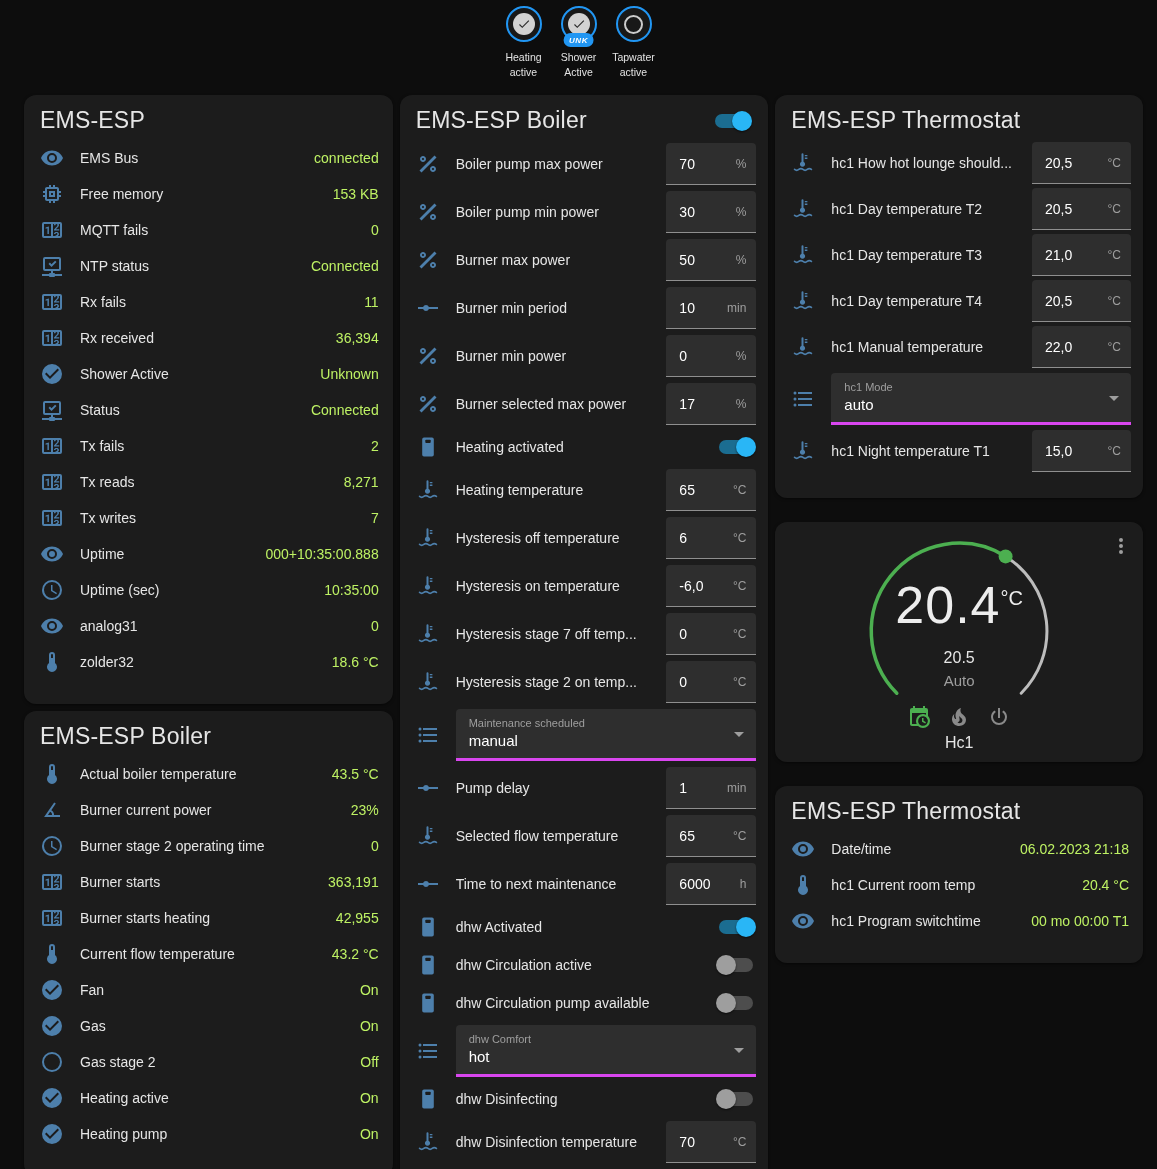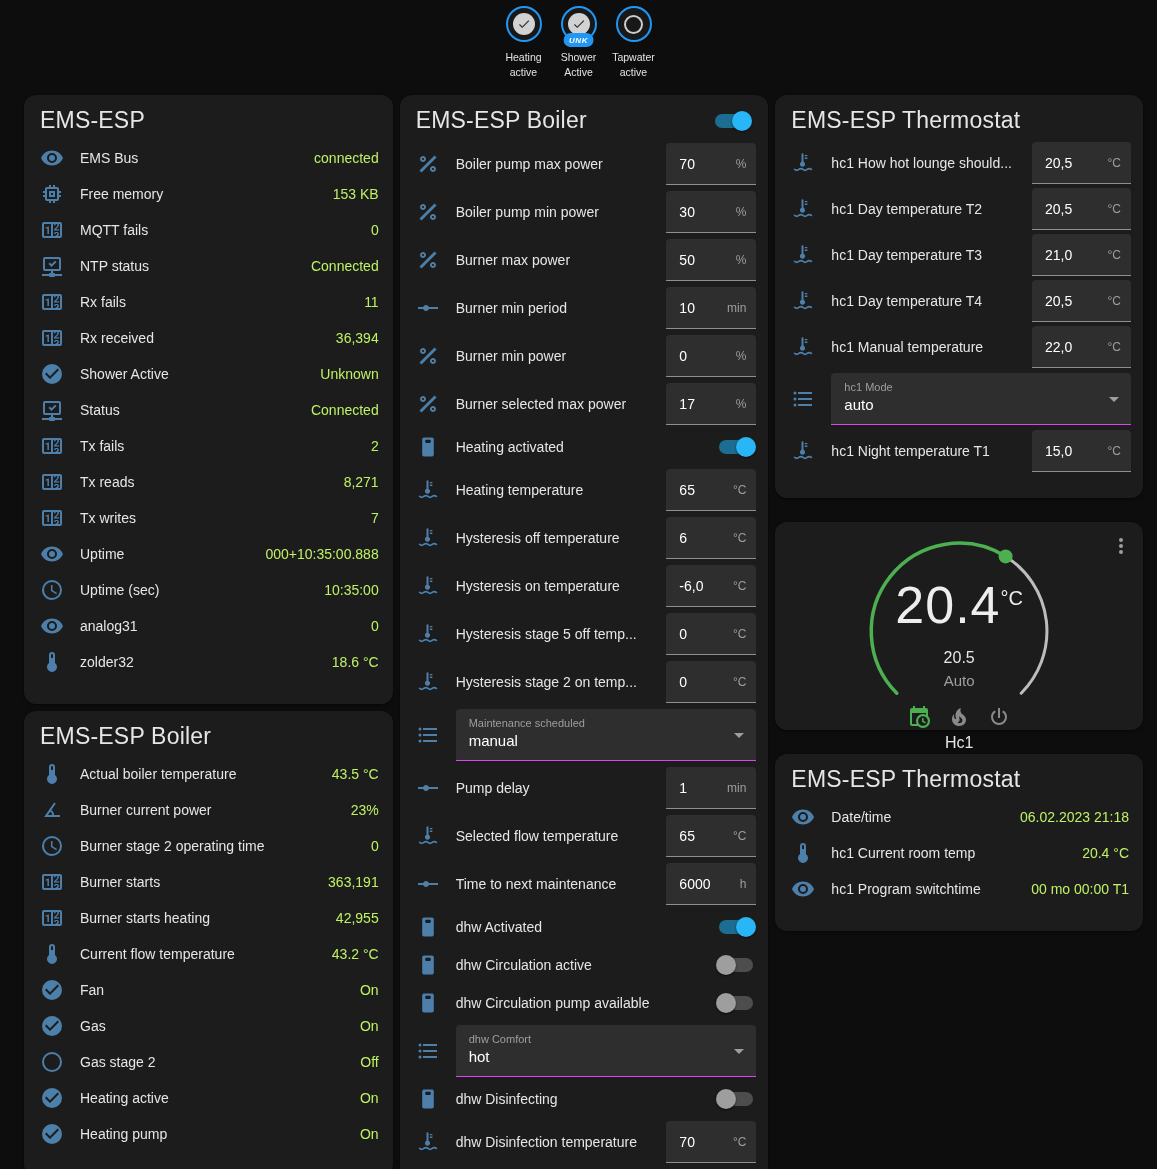--- a/index.html
+++ b/index.html
@@ -62,29 +62,29 @@
   .switch { width:40px; height:20px; position:relative; cursor:pointer; flex:none; }
   .switch .track { position:absolute; left:3px; right:3px; top:3px; height:14px; border-radius:7px; }
   .switch .thumb { position:absolute; top:0; width:20px; height:20px; border-radius:50%;
     box-shadow:0 1px 2px rgba(0,0,0,.6); }
   .switch.on  .track { background:#1b6d91; }
   .switch.on  .thumb { right:0; background:#29b6f6; }
   .switch.off .track { background:#4d4d4d; }
   .switch.off .thumb { left:0; background:#9e9e9e; }
 
   .selectbox { flex:1; margin-left:16px; background:#2e2e2e; border-radius:4px 4px 0 0;
-    border-bottom:1px solid #d946ef; height:52px; padding:8px 32px 0 13px;
+    border-bottom:3px solid #d946ef; height:52px; padding:8px 32px 0 13px;
     position:relative; cursor:pointer; }
   .sel-label { font-size:11px; color:#9e9e9e; }
   .sel-value { font-size:15px; color:#fff; margin-top:3px; font-weight:500; }
   .caret { position:absolute; right:12px; top:50%; margin-top:-2px; width:0; height:0;
     border-left:5px solid transparent; border-right:5px solid transparent; border-top:5px solid #9e9e9e; }
 
   
-  .dial-card { height:208px; position:relative; padding-bottom:0; }
+  .dial-card { height:240px; position:relative; padding-bottom:0; }
   .dots { position:absolute; top:12px; right:10px; width:24px; height:24px; color:#9e9e9e; cursor:pointer; }
   .dial-wrap { position:absolute; left:50%; top:9px; transform:translateX(-50%); width:200px; height:200px; }
   .dial-wrap svg.gauge { position:absolute; left:0; top:0; }
   .dial-temp { position:absolute; left:0; top:44px; width:200px; text-align:center;
     font-size:52px; color:#ededed; letter-spacing:1px; }
   .dial-temp sup { font-size:20px; color:#ededed; vertical-align:18px; letter-spacing:0; }
   .dial-setpoint { position:absolute; left:0; top:118px; width:200px; text-align:center;
     font-size:16px; color:#e6e6e6; font-weight:500; }
   .dial-mode { position:absolute; left:0; top:141px; width:200px; text-align:center;
     font-size:15px; color:#9e9e9e; }
@@ -530,21 +530,21 @@
               </div>
             </div>
             <div class="crow h-input">
               <span class="icon">
                 <svg viewBox="0 0 24 24">
                   <path d="M12.5 3.2v7.6a2.6 2.6 0 1 1-2 0V3.2a1 1 0 0 1 2 0z"></path>
                   <path d="M13.8 4.6h2.6M13.8 7.2h2.6" stroke="currentColor" stroke-width="1.4" fill="none"></path>
                   <path d="M3.6 18.4c1.4 1.15 2.8 1.15 4.2 0s2.8-1.15 4.2 0 2.8 1.15 4.2 0 2.8-1.15 4.2 0" stroke="currentColor" stroke-width="1.7" fill="none" stroke-linecap="round"></path>
                 </svg>
               </span>
-              <span class="label">Hysteresis stage 5 off temp...</span>
+              <span class="label">Hysteresis stage 7 off temp...</span>
               <div class="numbox">
                 <span class="num">0</span>
                 <span class="unit">°C</span>
               </div>
             </div>
             <div class="crow h-input">
               <span class="icon">
                 <svg viewBox="0 0 24 24">
                   <path d="M12.5 3.2v7.6a2.6 2.6 0 1 1-2 0V3.2a1 1 0 0 1 2 0z"></path>
                   <path d="M13.8 4.6h2.6M13.8 7.2h2.6" stroke="currentColor" stroke-width="1.4" fill="none"></path>

